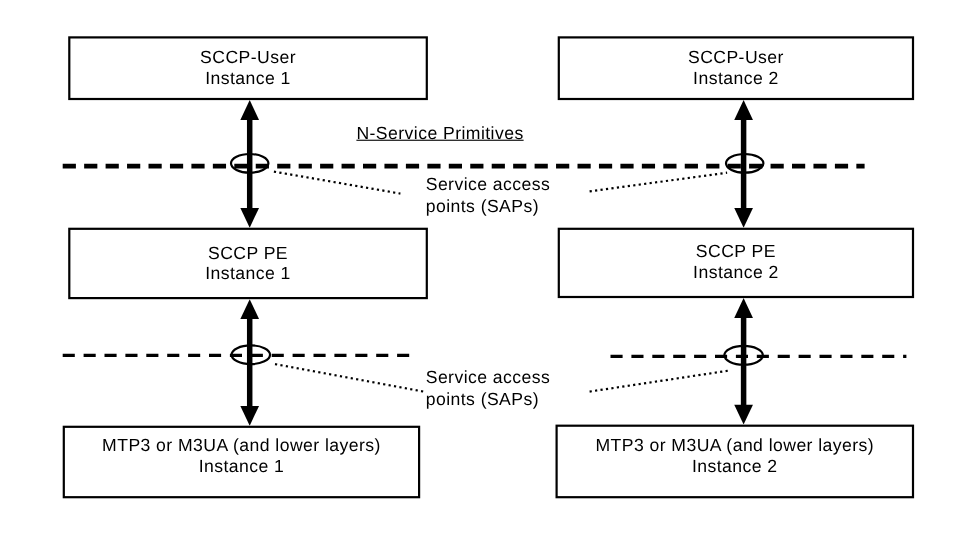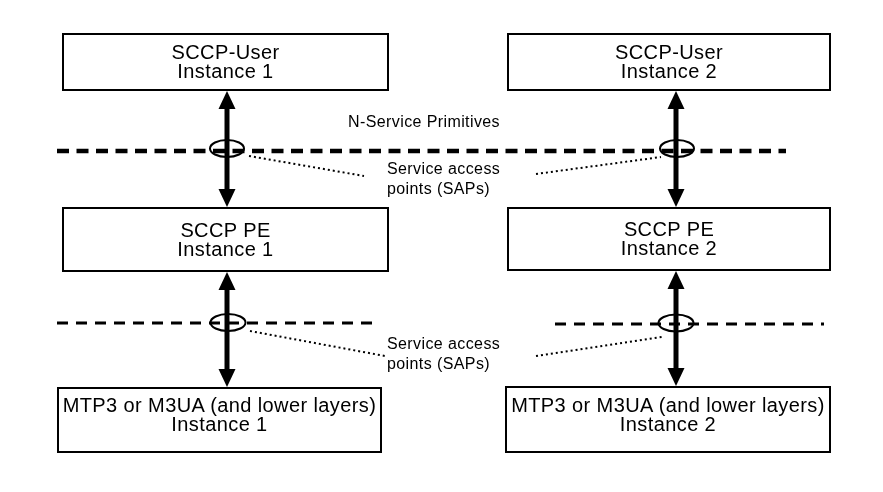--- a/index.html
+++ b/index.html
@@ -26,40 +26,40 @@
   .layer-box {
     position: absolute;
     box-sizing: border-box;
     border: 2px solid #000000;
     background: #ffffff;
     display: flex;
     flex-direction: column;
     align-items: center;
     justify-content: center;
     text-align: center;
-    font-size: 20px;
+    font-size: 16px;
     line-height: 19px;
     letter-spacing: 0.4px;
   }
   .box-sccp-user-1 { left: 62px;  top: 33px;  width: 327px; height: 58px; }
   .box-sccp-user-2 { left: 507px; top: 33px;  width: 324px; height: 58px; }
   .box-sccp-pe-1   { left: 62px;  top: 207px; width: 327px; height: 65px; }
   .box-sccp-pe-2   { left: 507px; top: 207px; width: 324px; height: 64px; }
   .box-mtp3-1      { left: 57px;  top: 387px; width: 325px; height: 66px;
                      justify-content: flex-start; padding-top: 7px; }
   .box-mtp3-2      { left: 505px; top: 386px; width: 326px; height: 67px;
                      justify-content: flex-start; padding-top: 8px; }
   .free-label {
     position: absolute;
     font-size: 16px;
     line-height: 20px;
     letter-spacing: 0.4px;
     white-space: nowrap;
   }
-  .lbl-n-service    { left: 348px; top: 112px; }
+  .lbl-n-service    { left: 324px; top: 112px; text-decoration: underline; }
   .lbl-mtp3-service { left: 327px; top: 288px; }
   .lbl-sap-upper    { left: 387px; top: 159px; }
   .lbl-sap-lower    { left: 387px; top: 334px; }
 </style>
 </head>
 <body>
 
 <div id="canvas">
 
   <svg id="lines" viewBox="0 0 883 492" xmlns="http://www.w3.org/2000/svg">

